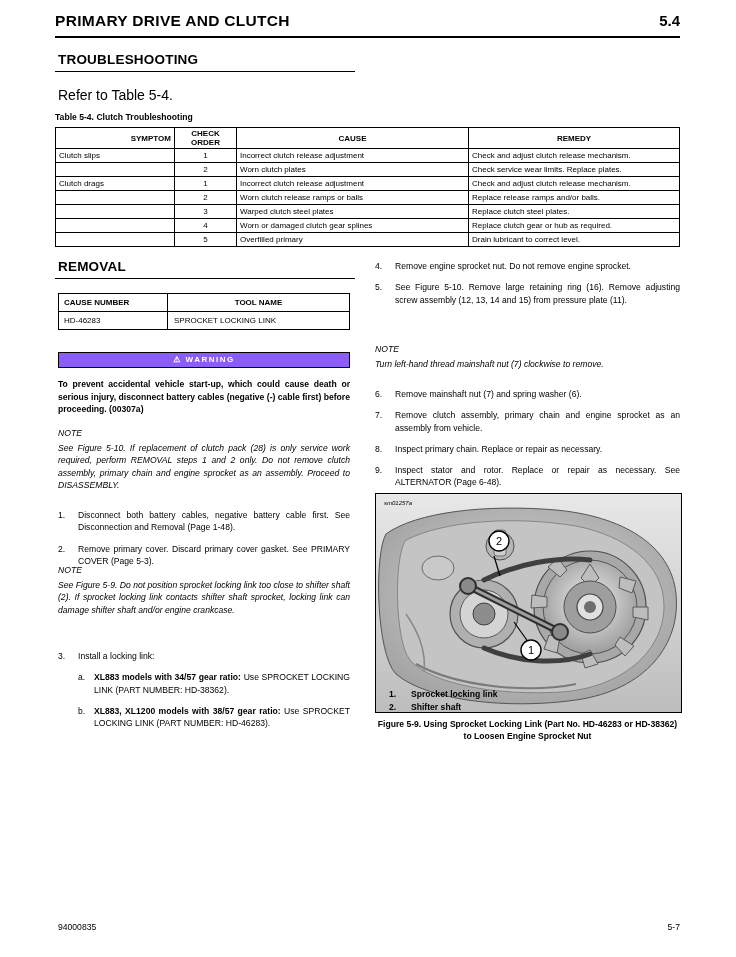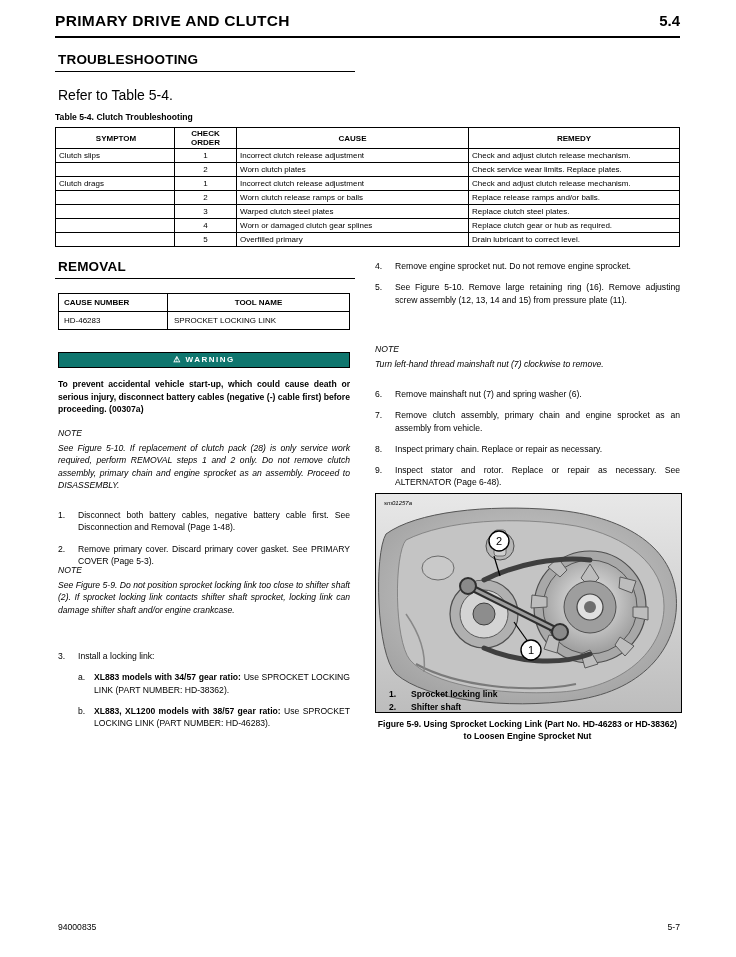--- a/index.html
+++ b/index.html
@@ -105,21 +105,21 @@
   
   .warn-box {
     position: absolute;
     left: 58px;
     top: 352px;
     width: 292px;
     border: 1px solid #000;
     box-sizing: border-box;
   }
   .warn-bar {
-    background: #0f766e;
+    background: #8b5cf6;
     color: #fff;
     font-size: 8px;
     font-weight: bold;
     text-align: center;
     letter-spacing: 1.5px;
     padding: 2px 0 3px 0;
   }
   .warn-text-wrap {
     position: absolute;
     left: 58px;
@@ -228,21 +228,21 @@
   <div class="sec-head" style="left:58px; top:52px;">TROUBLESHOOTING</div>
   <div class="sec-rule" style="left:55px; top:71px; width:300px;"></div>
 
   <div class="body-text" style="left:58px; top:89px; width:300px;">Refer to Table 5-4.</div>
 
   <div class="tbl-caption" style="left:55px; top:112px; width:625px;">Table 5-4. Clutch Troubleshooting</div>
 
   <table class="tbl" id="troubleshoot-table">
     <thead>
       <tr style="height:20px;">
-        <th class="c-sym" style="width:110px; text-align:center; padding-left:5px;">SYMPTOM</th>
+        <th class="c-sym" style="width:110px; text-align:right; padding-left:5px;">SYMPTOM</th>
         <th style="width:55px;">CHECK<br>ORDER</th>
         <th style="width:225px;">CAUSE</th>
         <th>REMEDY</th>
       </tr>
     </thead>
     <tbody>
       <tr>
         <td class="c-sym">Clutch slips</td>
         <td class="c-num">1</td>
         <td class="c-cause">Incorrect clutch release adjustment</td>

